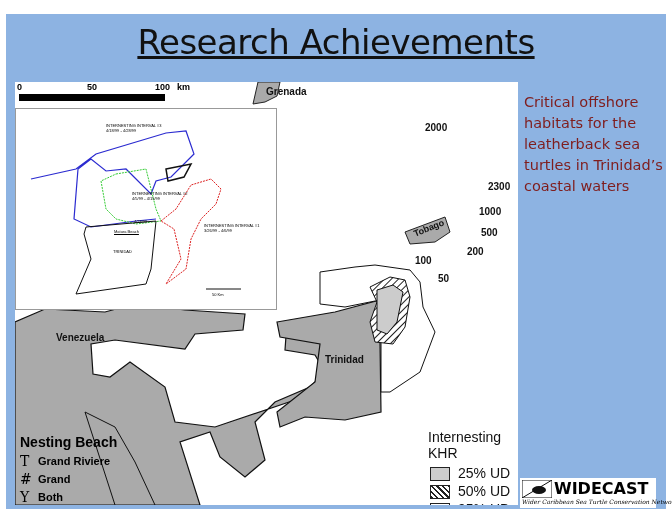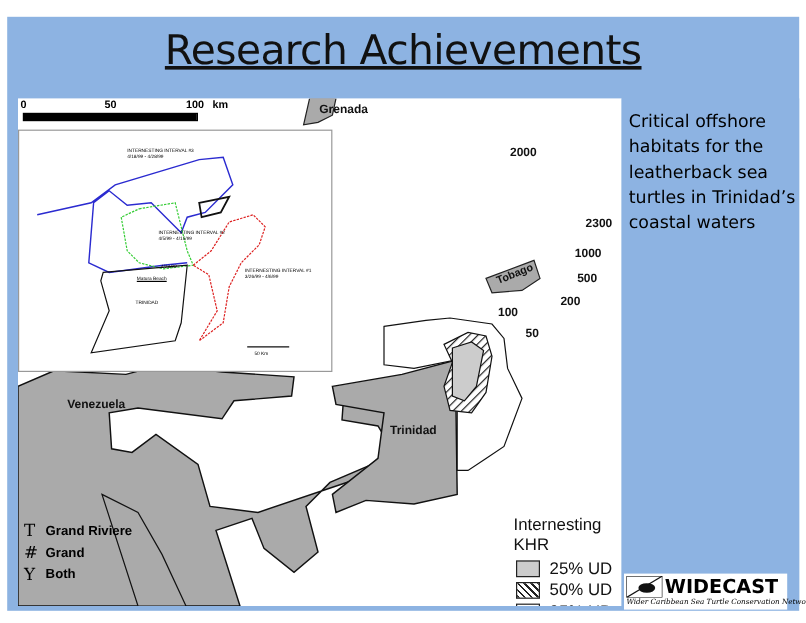--- a/index.html
+++ b/index.html
@@ -1,21 +1,21 @@
 <!DOCTYPE html>
 <html><head>
 <meta charset="utf-8">
 <style>
   html,body{margin:0;padding:0;}
   body{width:672px;height:519px;background:#ffffff;position:relative;overflow:hidden;font-family:"Liberation Sans",sans-serif;}
   .slide{position:absolute;left:6px;top:14px;width:660px;height:495px;background:#8db3e2;}
   .title{position:absolute;left:0;top:22px;width:672px;text-align:center;font-family:"DejaVu Sans",sans-serif;font-size:34px;text-decoration:underline;color:#111;letter-spacing:-0.5px;}
   .map{position:absolute;left:15px;top:82px;width:503px;height:423px;background:#fff;overflow:hidden;}
   .map svg{position:absolute;left:0;top:0;}
-  .side-text{position:absolute;left:524px;top:92px;width:145px;font-family:"DejaVu Sans",sans-serif;font-size:14.5px;line-height:21px;color:#000000;}
+  .side-text{position:absolute;left:524px;top:92px;width:145px;font-family:"DejaVu Sans",sans-serif;font-size:14.5px;line-height:21px;color:#7f1d1d;}
   .scale{position:absolute;left:2px;top:0;width:160px;height:22px;font-size:9px;font-weight:bold;}
   .inset{position:absolute;left:0;top:26px;width:260px;height:200px;border:1px solid #999;background:#fff;}
   .label{position:absolute;font-weight:bold;font-size:10px;color:#111;white-space:nowrap;}
   .depth{position:absolute;font-weight:bold;font-size:10px;color:#111;}
   .legend-left{position:absolute;left:5px;top:352px;font-size:11px;}
   .legend-left .hdr{font-size:14px;font-weight:bold;margin-bottom:2px;}
   .legend-left .row{display:flex;align-items:center;height:18px;font-weight:bold;}
   .legend-left .sym{width:18px;font-family:"DejaVu Serif",serif;font-weight:normal;font-size:14px;}
   .legend-right{position:absolute;left:413px;top:347px;font-size:14px;color:#111;}
   .legend-right .row{display:flex;align-items:flex-end;height:18px;}
@@ -91,20 +91,21 @@
 
   <div class="depth" style="left:410px;top:40px;">2000</div>
   <div class="depth" style="left:473px;top:99px;">2300</div>
   <div class="depth" style="left:464px;top:124px;text-align:right;">1000</div>
   <div class="depth" style="left:466px;top:145px;">500</div>
   <div class="depth" style="left:452px;top:164px;">200</div>
   <div class="depth" style="left:400px;top:173px;">100</div>
   <div class="depth" style="left:423px;top:191px;">50</div>
 
   <div class="legend-left">
+    <div class="hdr">Nesting Beach</div>
     <div class="row">
         <span class="sym">T</span>
         <span>Grand Riviere</span>
       </div>
     <div class="row">
         <span class="sym">#</span>
         <span>Grand</span>
       </div>
     <div class="row">
         <span class="sym">Y</span>

